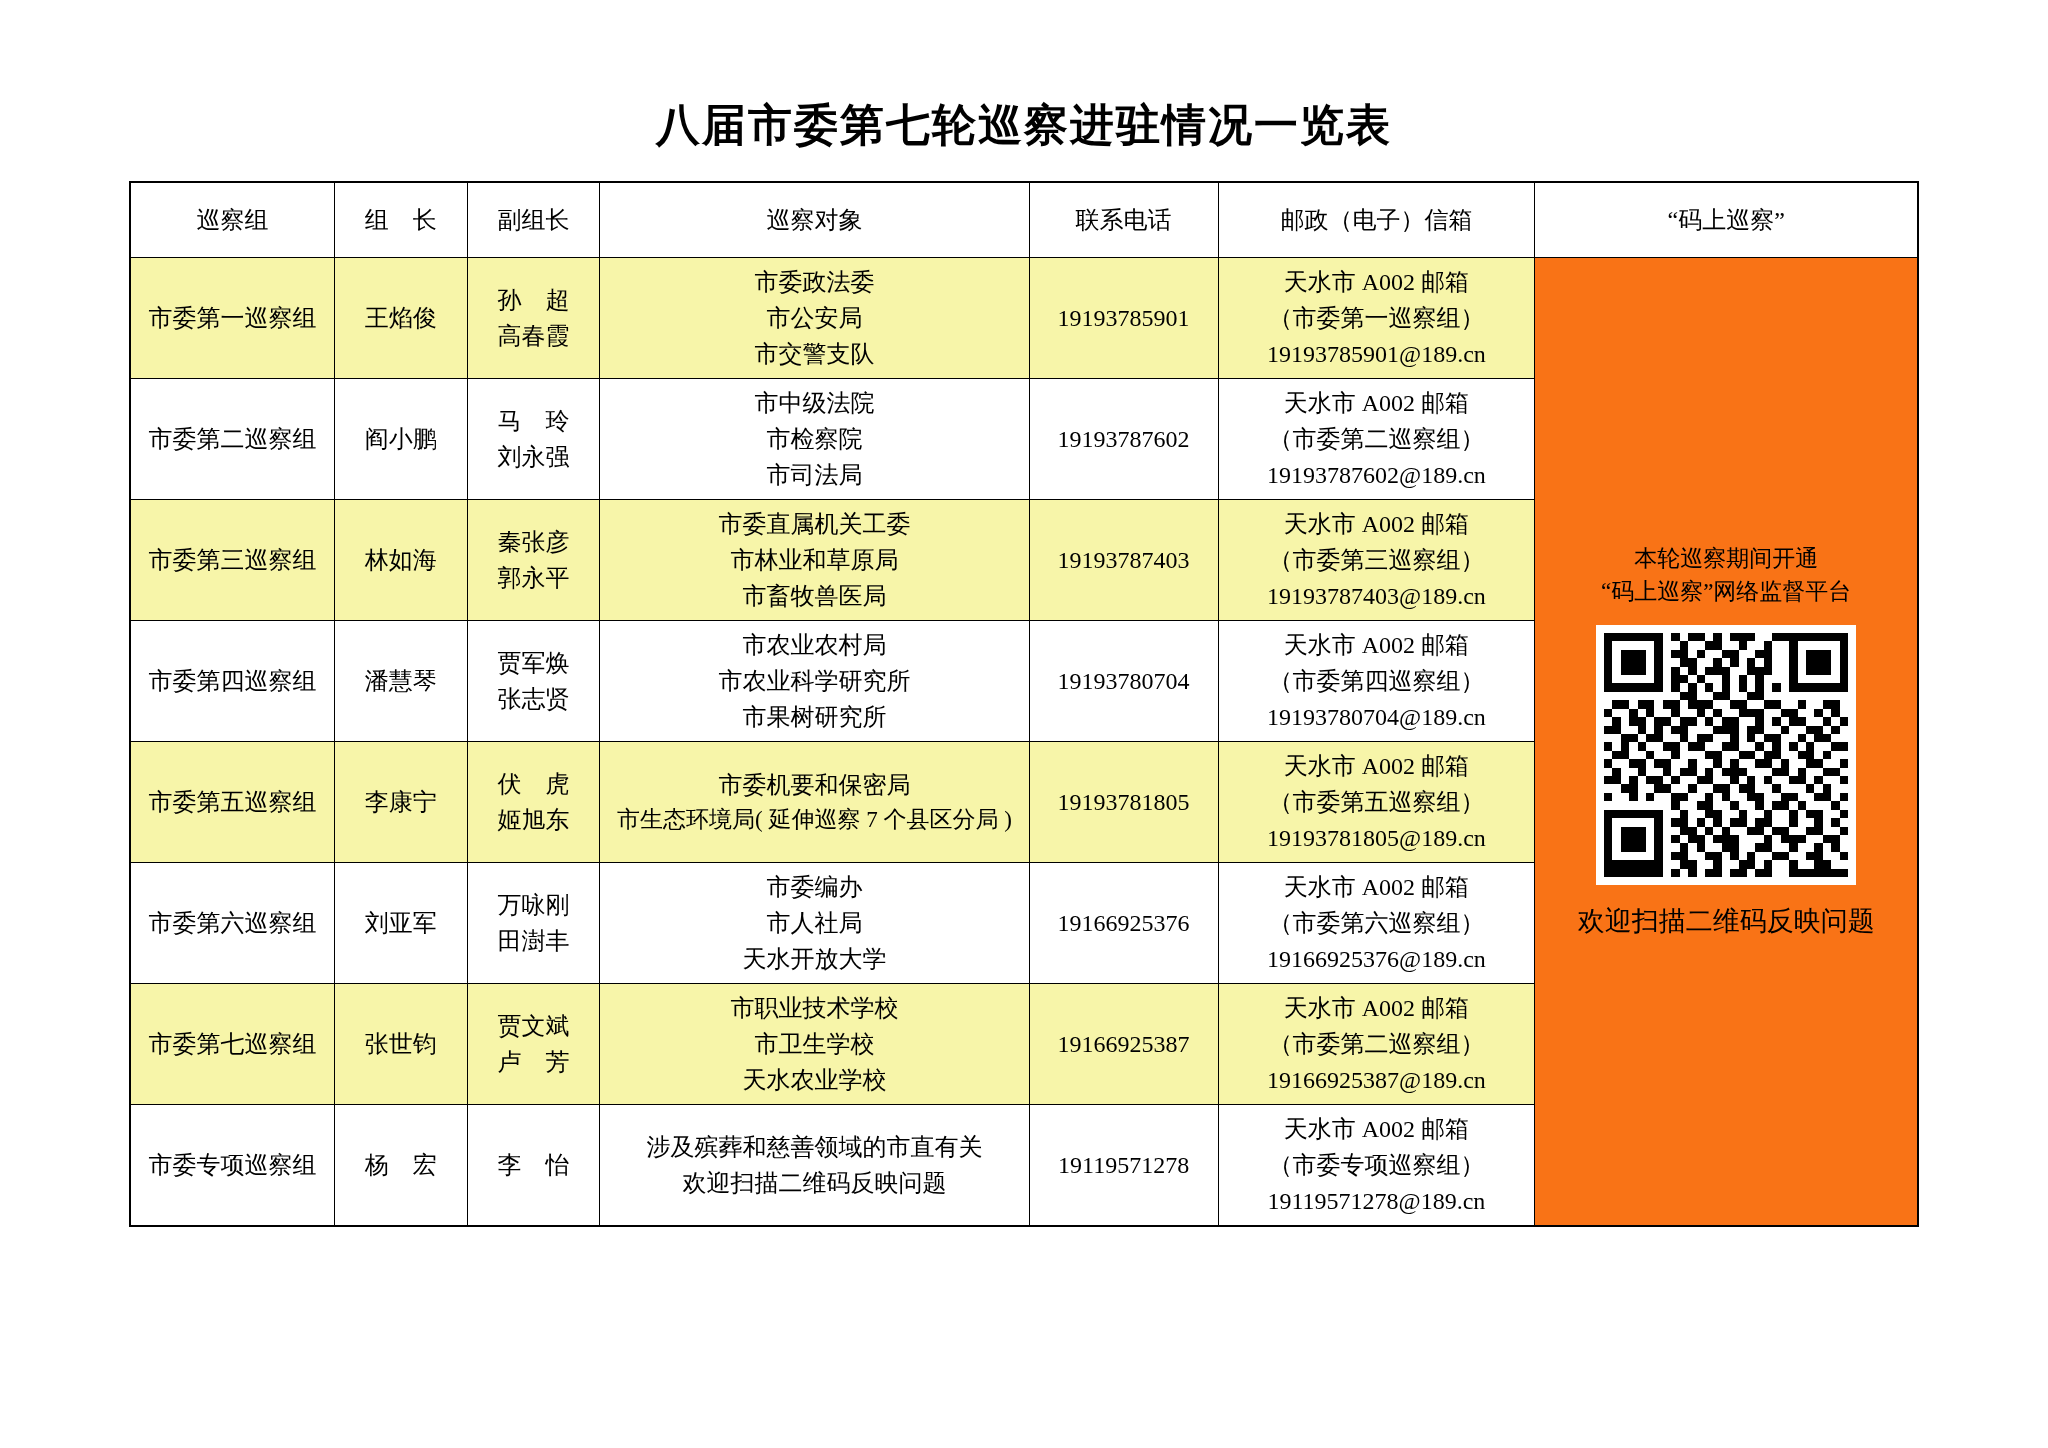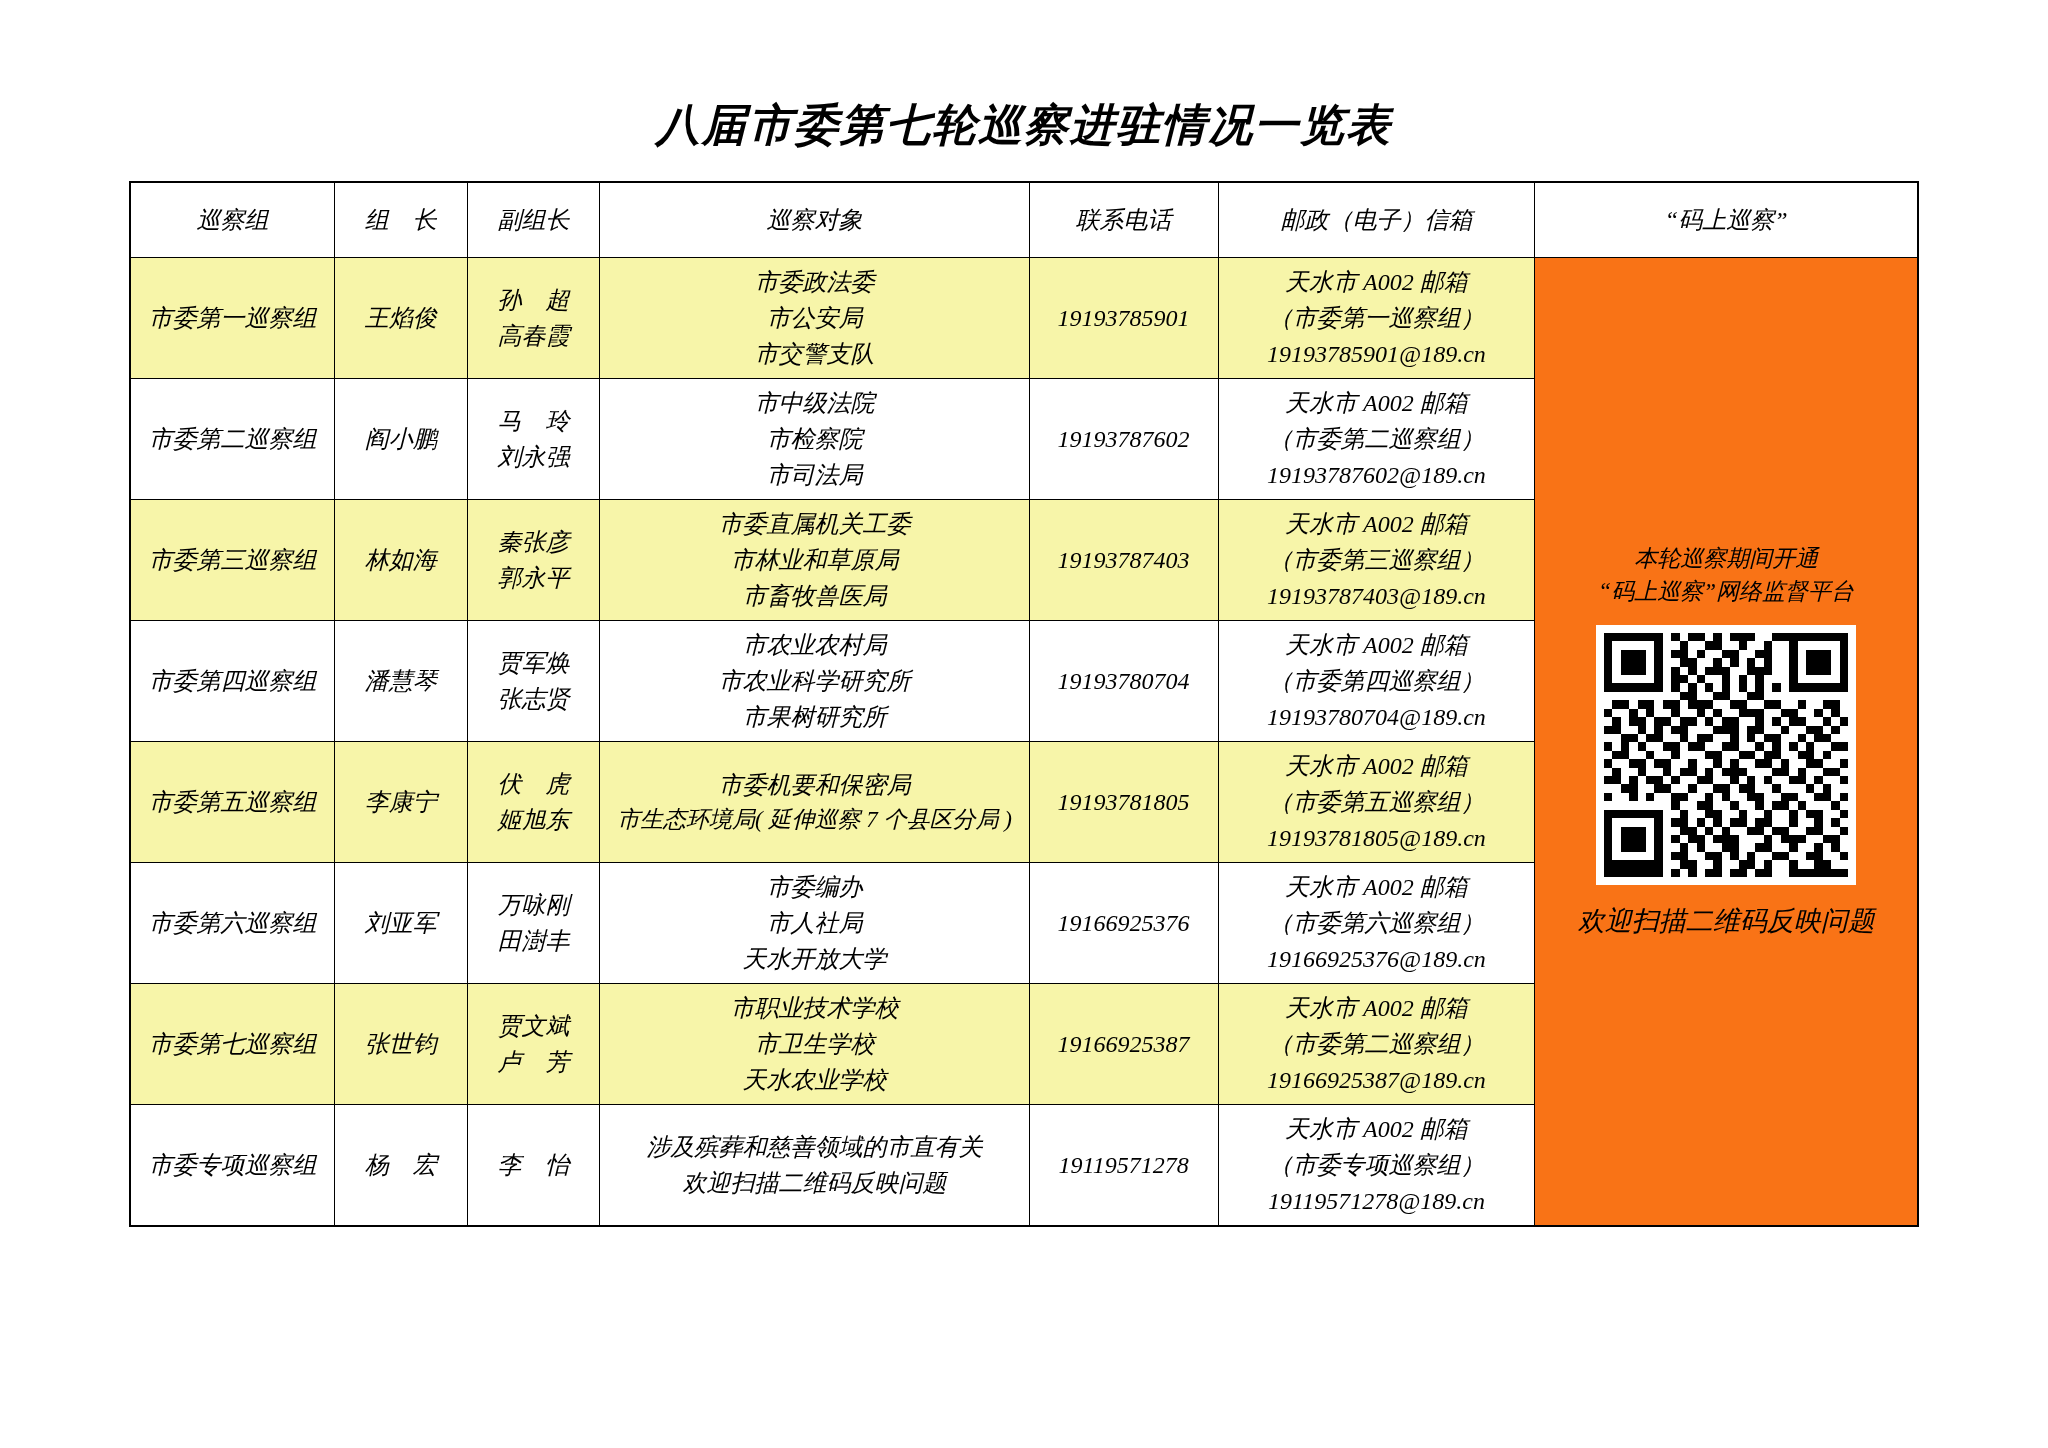--- a/index.html
+++ b/index.html
@@ -22,26 +22,24 @@
     padding: 0;
   }
   .doc-title {
     text-align: center;
     font-size: 44px;
     font-weight: bold;
     letter-spacing: 2px;
     margin-top: 96px;
     margin-bottom: 26px;
     font-family: "Liberation Serif", "DejaVu Serif", serif;
-    font-style: italic;
   }
   .table-wrap {
     margin: 0 auto;
     width: 1790px;
-    font-style: italic;
   }
   table.main {
     border-collapse: collapse;
     width: 100%;
     table-layout: fixed;
     border: 2px solid #000;
   }
   table.main td, table.main th {
     border: 1.5px solid #000;
     text-align: center;

